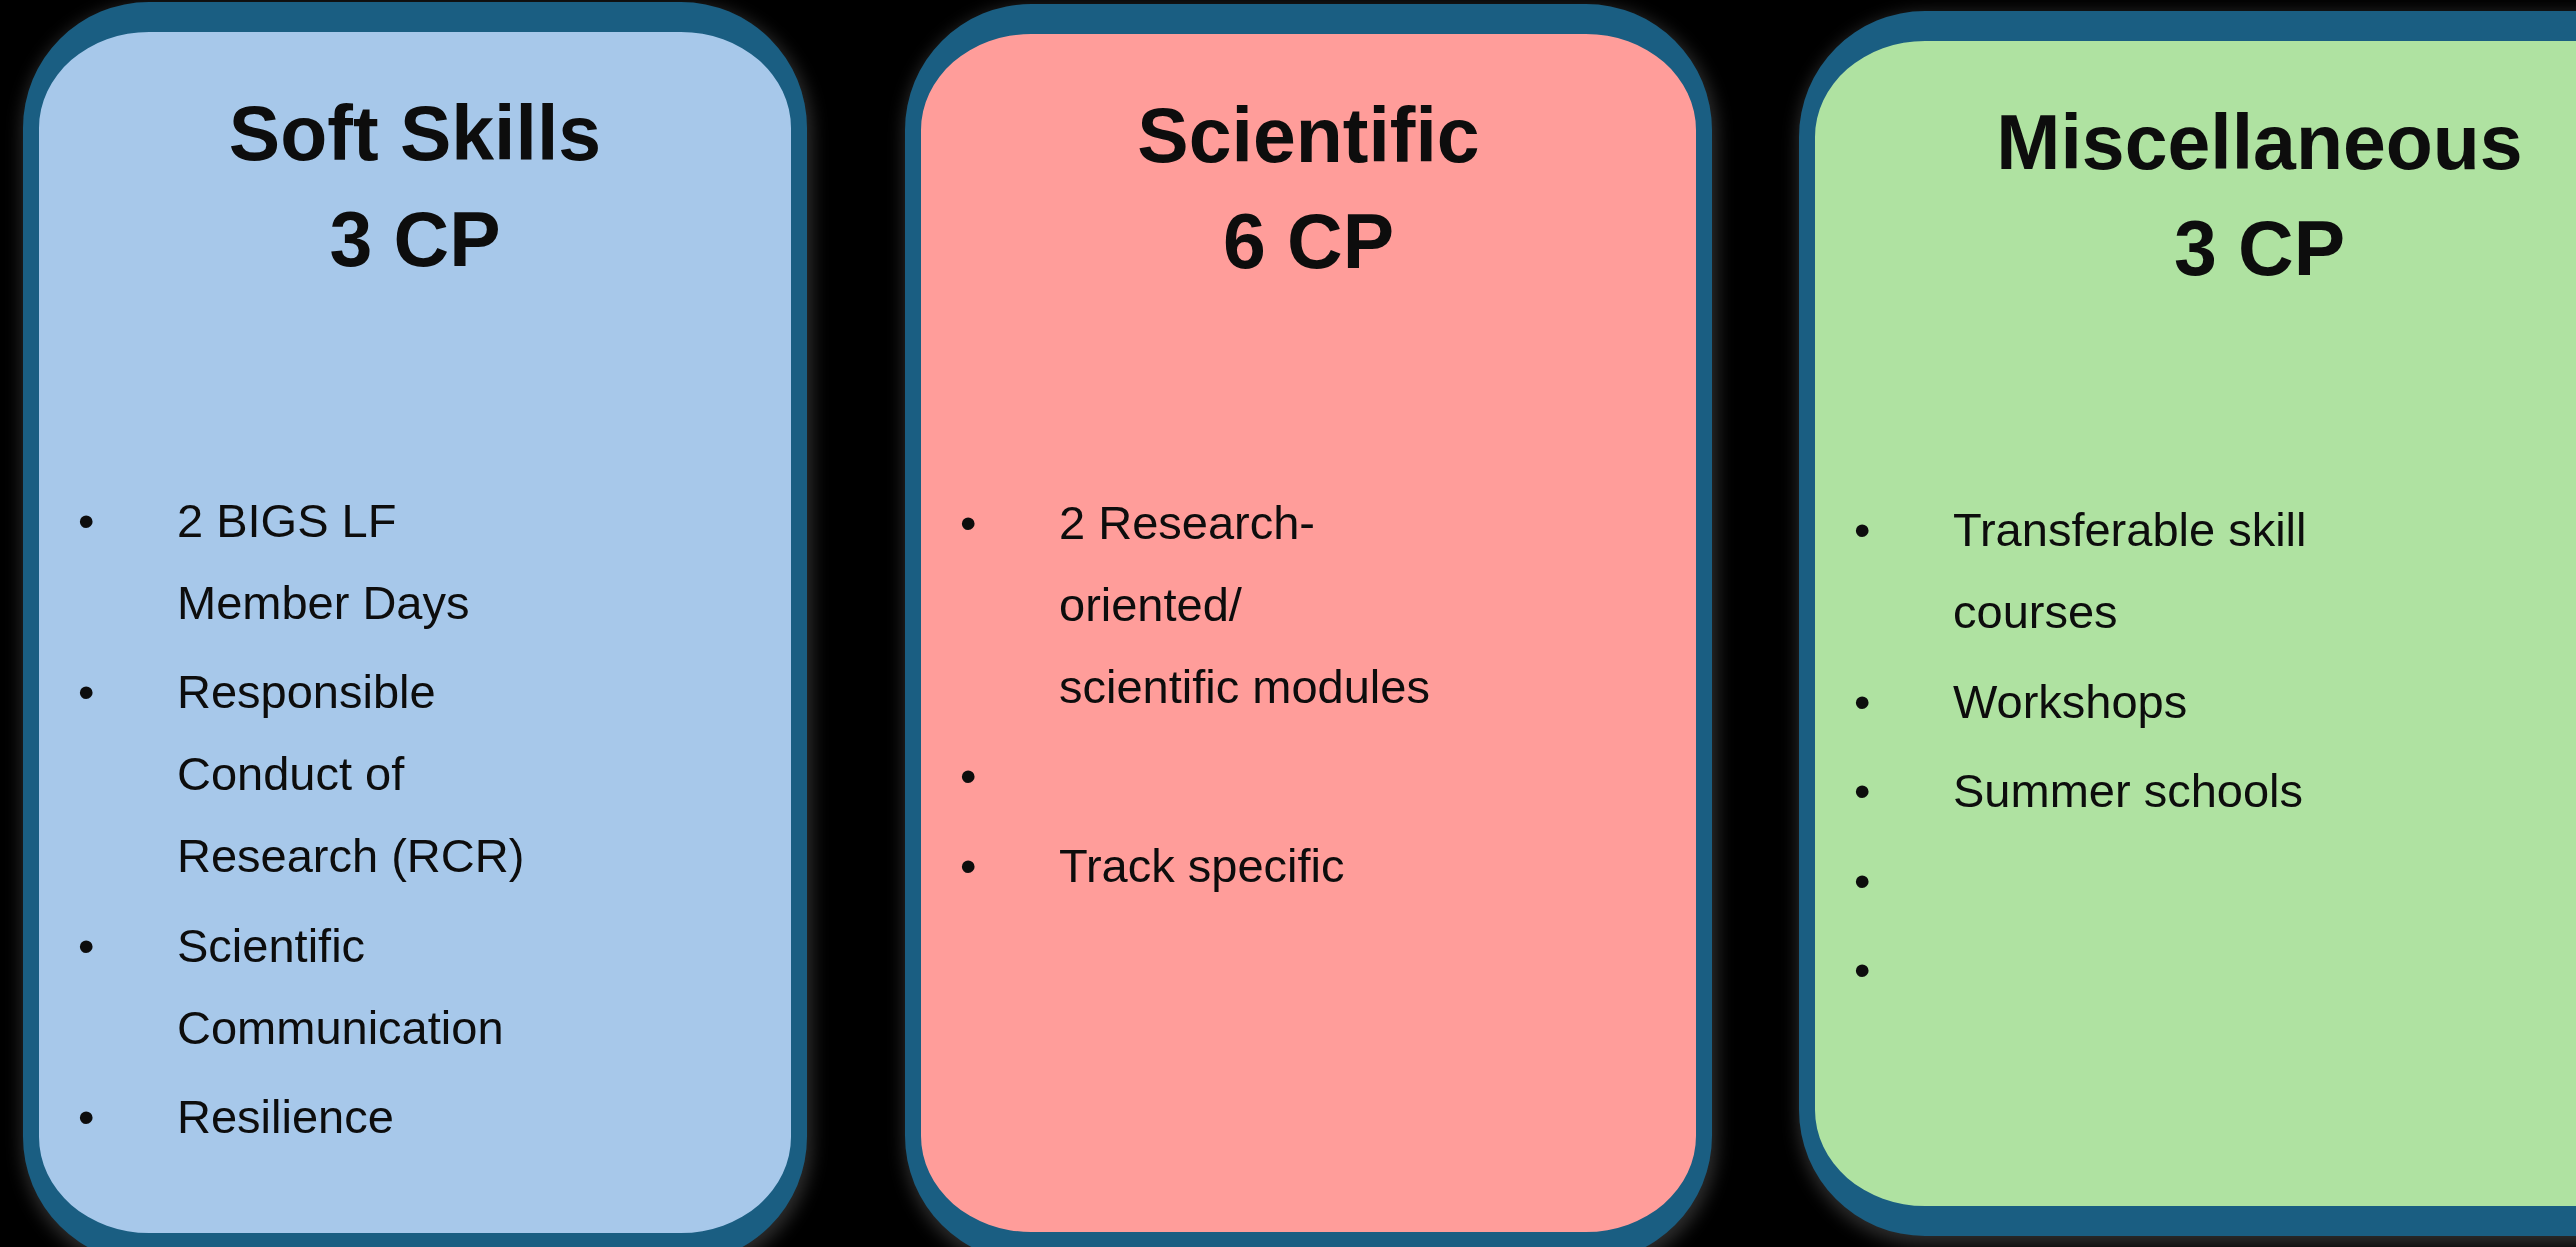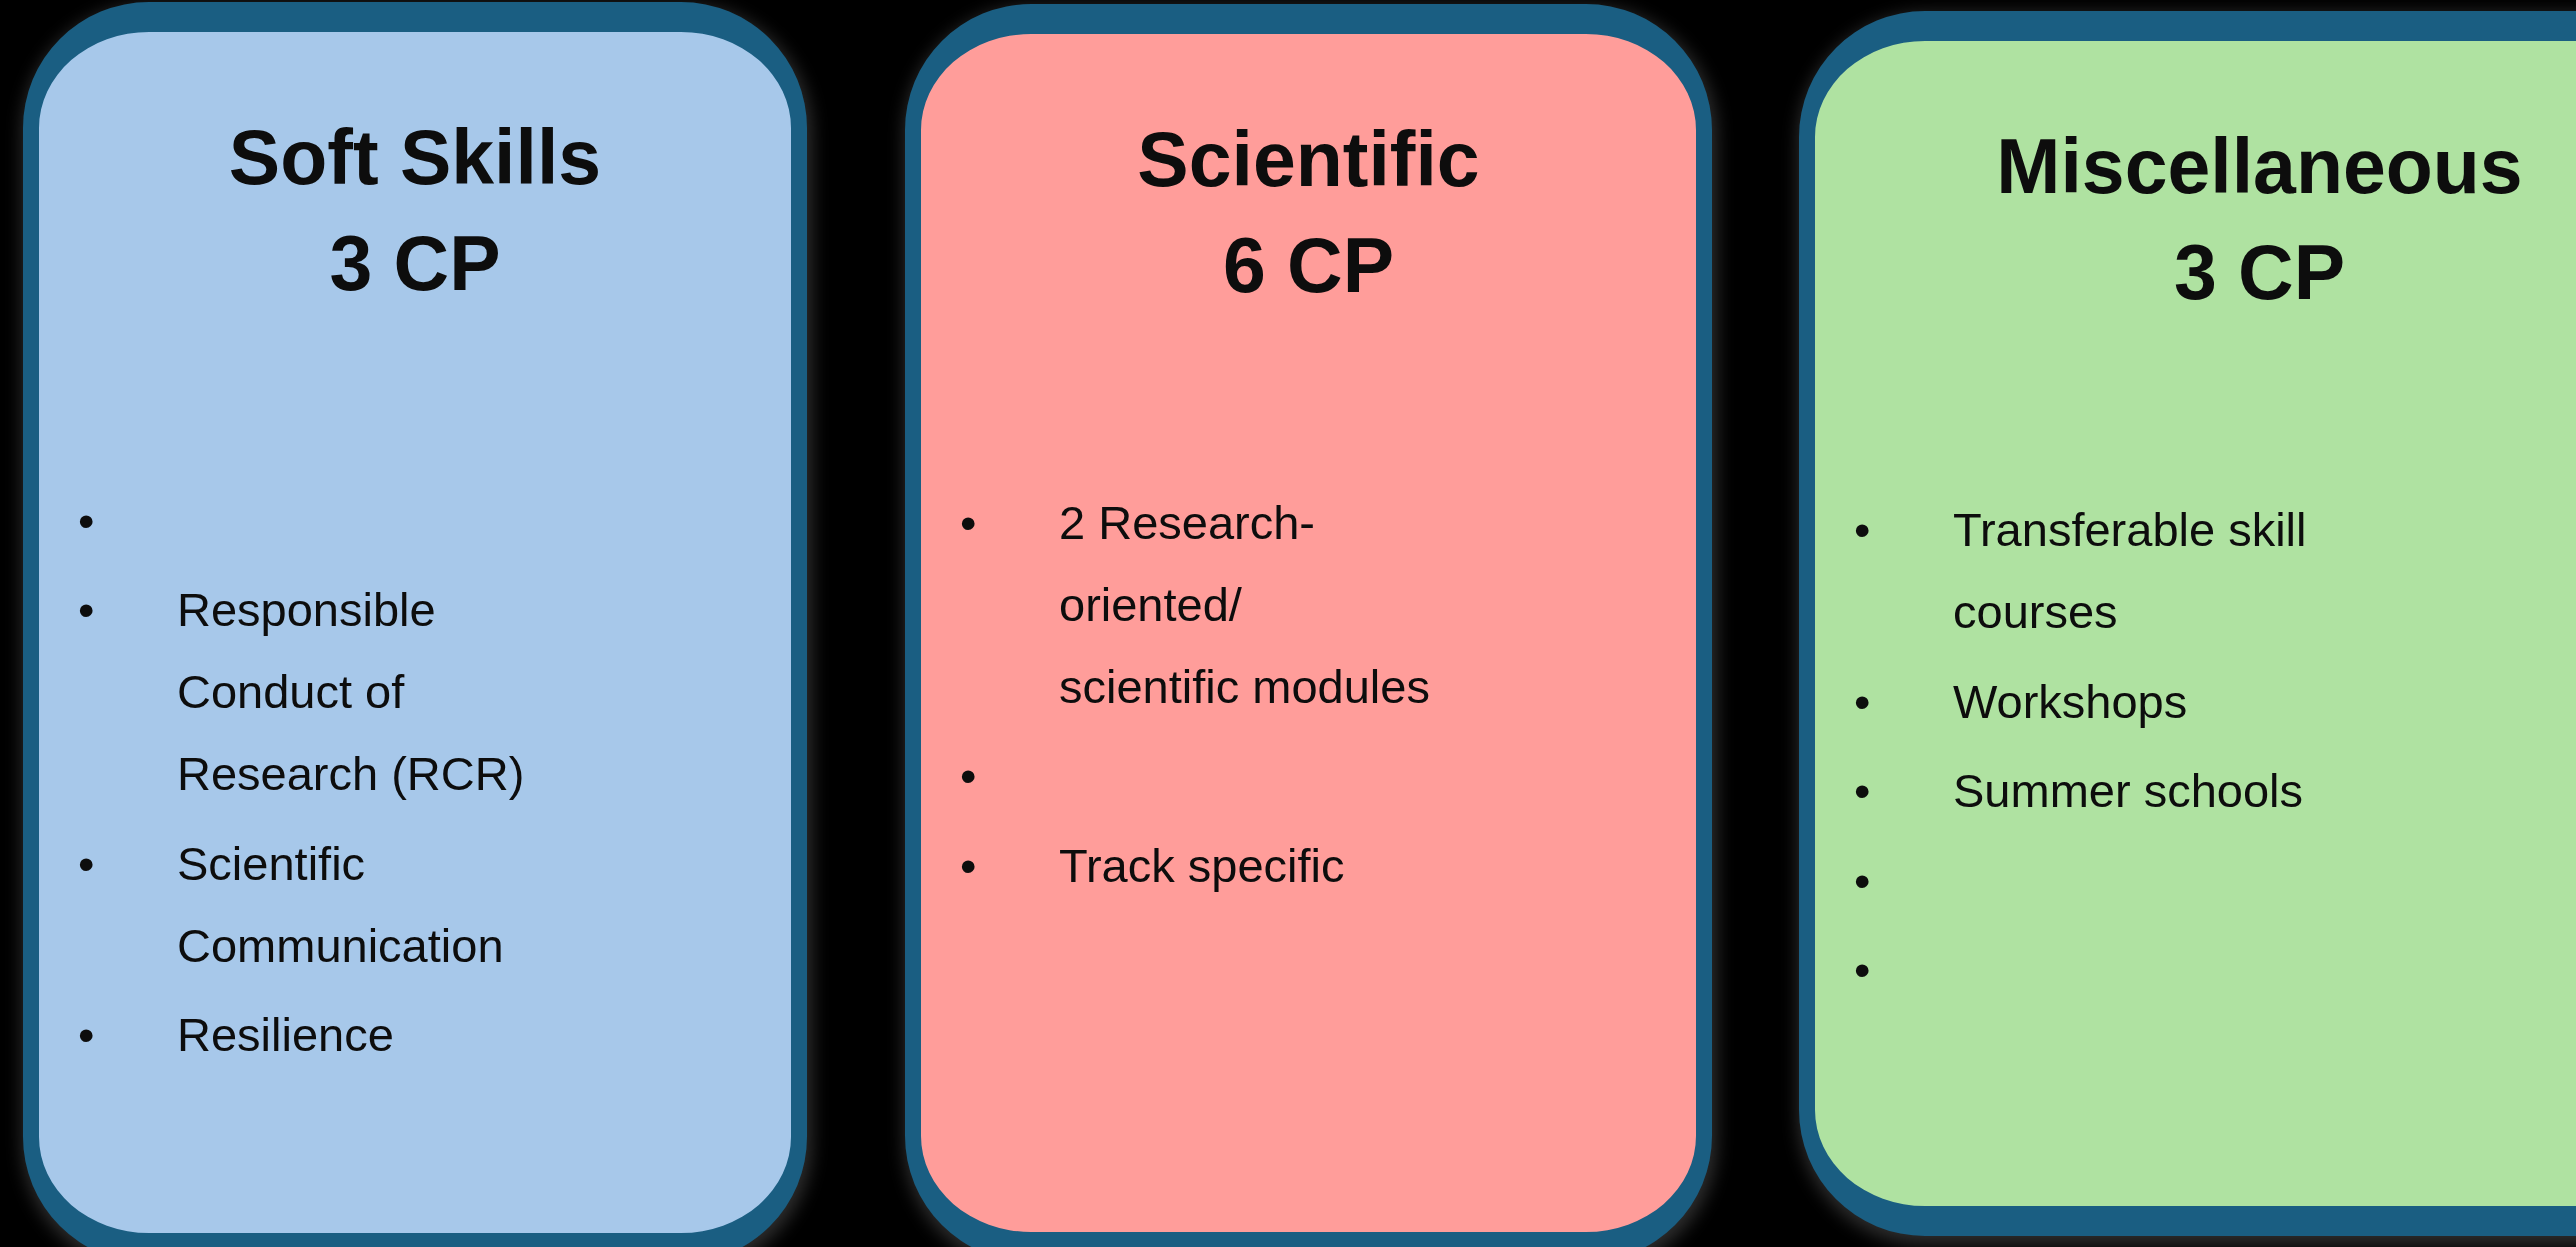--- a/index.html
+++ b/index.html
@@ -15,21 +15,21 @@
     box-sizing: border-box;
     border-style: solid;
     border-width: 30px 16px 30px 16px;
     border-radius: 126px;
     box-shadow: 1.9px 5.6px 17px 2.8px rgba(115,115,115,0.40);
   }
   .card-1 { left: 23px;   top: 1.9px;  width: 784px; height: 1261px; }
   .card-2 { left: 905px;  top: 3.7px;  width: 807px; height: 1258px; }
   .card-3 { left: 1799px; top: 11.2px; width: 921px; height: 1225px; }
   .card-head {
-    padding-top: 72px;
+    padding-top: 48px;
     text-align: center;
     font-weight: bold;
     font-size: 77px;
     line-height: 106px;
   }
   .bullet-list {
     position: absolute;
     left: 39px;
     top: 448px;
     margin: 0;
@@ -53,20 +53,22 @@
 <body style="background-color: rgb(0, 0, 0); color: rgb(13, 13, 13);">
 
 <section class="card card-1" style="background-color: rgb(167, 200, 234); border-color: rgb(26, 94, 130);">
   <header class="card-head">
     <div>Soft Skills</div>
     <div>3 CP</div>
   </header>
   <ul class="bullet-list">
     <li>
       <span class="bullet">•</span>
+      <span class="item-text">2 BIGS LF
+Member Days</span>
     </li>
     <li>
       <span class="bullet">•</span>
       <span class="item-text">Responsible
 Conduct of
 Research (RCR)</span>
     </li>
     <li>
       <span class="bullet">•</span>
       <span class="item-text">Scientific

